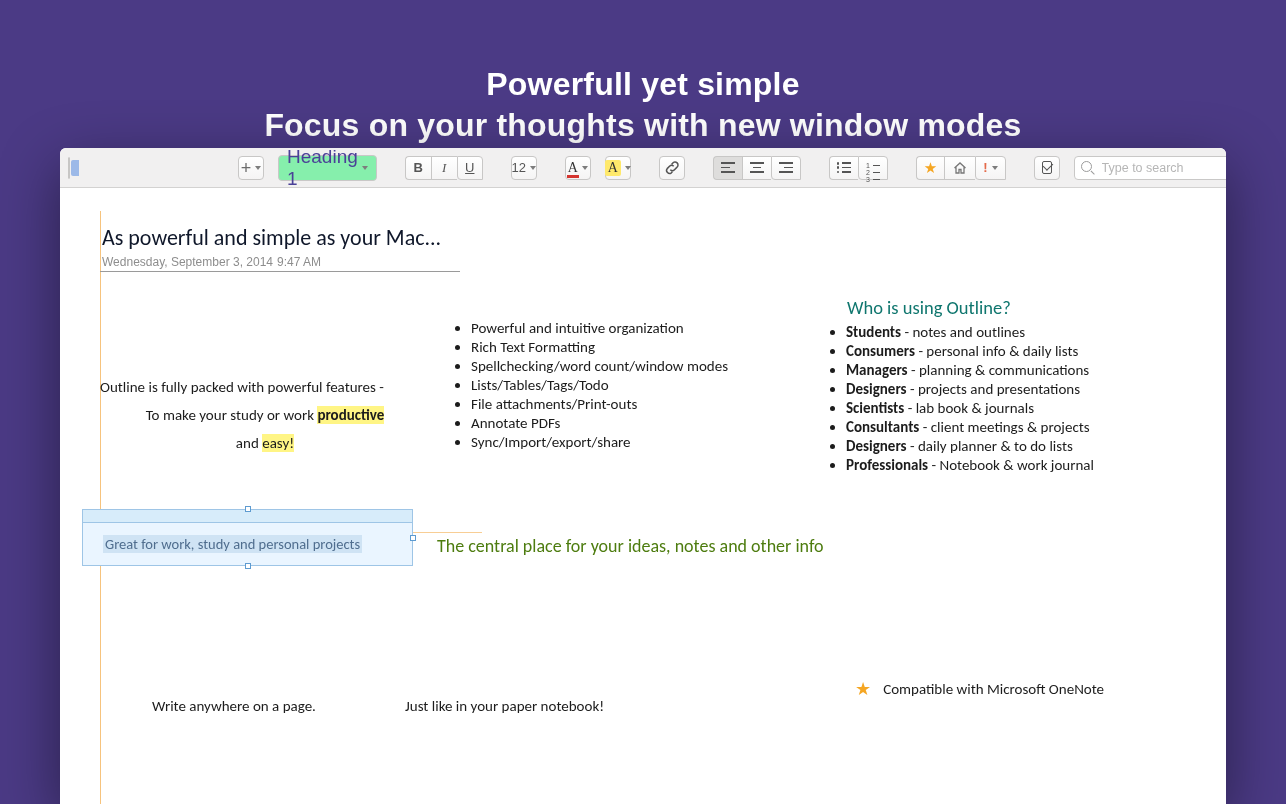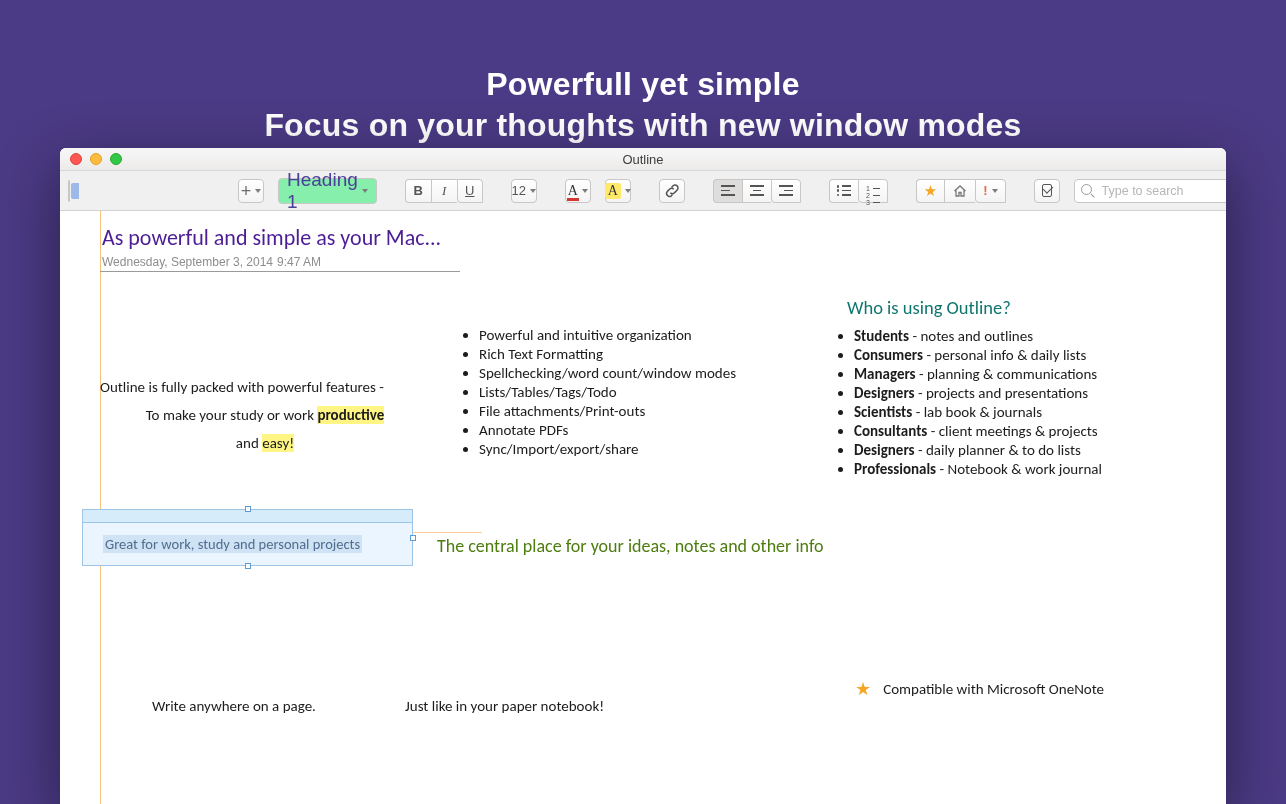--- a/index.html
+++ b/index.html
@@ -164,34 +164,34 @@
   .search-wrap input::placeholder{color:var(--search-ph)}
   .mag{width:13px;height:13px;position:relative}
   .mag::before{content:"";position:absolute;width:9px;height:9px;border:1.3px solid #9b9b9b;border-radius:50%;left:0;top:0}
   .mag::after{content:"";position:absolute;width:5px;height:1.4px;background:#9b9b9b;transform:rotate(45deg);right:-1px;bottom:1px}
 
   
   .canvas{position:absolute;inset:63px 0 0 0;background:#fff}
   .margin-line{position:absolute;top:0;bottom:0;left:40px;width:1px;background:#f4b45c;opacity:.8}
 
   .page-title{position:absolute;left:40px;top:13px;border-bottom:1px solid #9a9a9a;min-width:360px;padding:0 2px 2px}
-  .page-title .h{font-family:Calibri,Arial,sans-serif;font-size:22px;color:#4c1d95}
+  .page-title .h{font-family:Calibri,Arial,sans-serif;font-size:22px;color:#0f172a}
   .page-title .meta{display:flex;gap:4px;font-size:12px;color:#8d8d8d;margin-top:4px}
 
   .body-txt{font-family:Calibri,Arial,sans-serif;font-size:15px;color:var(--text);line-height:1.22}
   .hl{background:var(--highlight)}
 
   .block{position:absolute}
   .blk-intro{left:40px;top:167px;width:330px;text-align:left}
   .blk-intro .l1{margin-bottom:10px}
   .blk-intro .l2{text-align:center;margin-bottom:9px}
   .blk-intro .l3{text-align:center}
 
   .blk-feat{left:390px;top:107px;width:350px}
-  .blk-feat ul, .blk-who ul{margin:8px;padding-left:21px}
+  .blk-feat ul, .blk-who ul{margin:0;padding-left:21px}
   .blk-feat li,.blk-who li{margin:1px 0;font-family:Calibri,Arial,sans-serif;font-size:15px;color:var(--text)}
 
   .blk-who{left:765px;top:85px;width:340px}
   .blk-who .hd{font-family:Calibri,Arial,sans-serif;font-size:18.5px;color:#0f766e;margin:0 0 4px 22px}
   .blk-who b{font-weight:700}
 
   
   .sel-box{
     position:absolute;left:22px;top:298px;width:331px;height:57px;
     border:1px solid var(--sel-border);
@@ -222,28 +222,20 @@
 </head>
 <body>
 
 <div class="promo">
   <div>Powerfull yet simple</div>
   <div>Focus on your thoughts with new window modes</div>
 </div>
 
 <div class="window">
 
-  <div class="titlebar">
-    <div class="traffic">
-      <div class="dot red"></div>
-      <div class="dot yellow"></div>
-      <div class="dot green"></div>
-    </div>
-    <div class="win-title">Outline</div>
-  </div>
 
   <div class="toolbar">
     <div class="side-toggle"></div>
 
     <div style="flex:0 0 140px"></div>
 
     <div class="tb-btn" style="padding:0 6px">
       <span style="font-size:18px;line-height:1;color:#6c6c6c">+</span>
       <span class="tb-caret"></span>
     </div>

